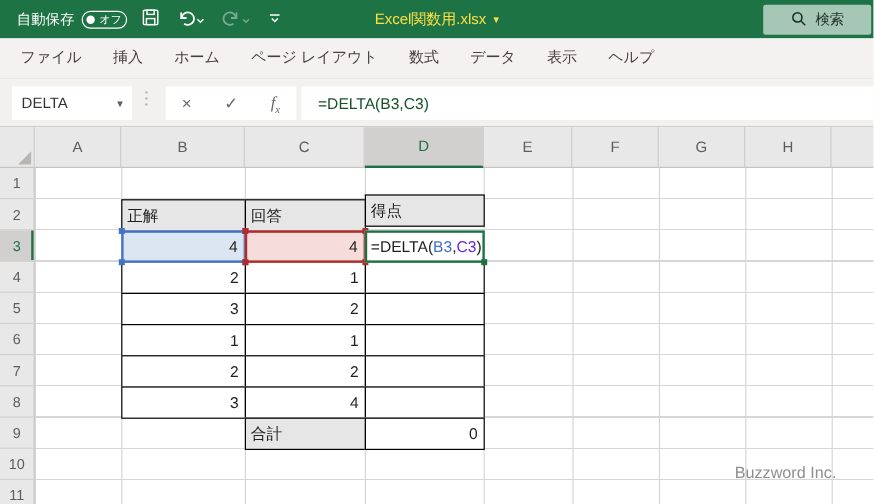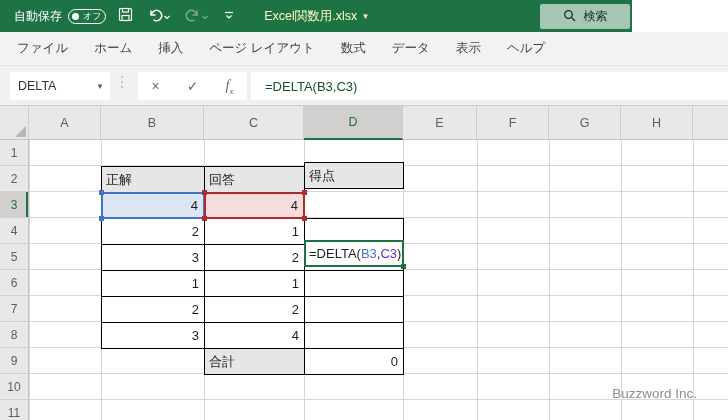--- a/index.html
+++ b/index.html
@@ -1,28 +1,28 @@
 <!DOCTYPE html>
 <html><head>
 <meta charset="utf-8">
 <style>
   * { box-sizing: border-box; margin: 0; padding: 0; }
   html,body { width:728px; height:420px; overflow:hidden; }
   body { font-family:"Liberation Sans", sans-serif; position:relative; background:#fff; }
 
   
-  .titlebar { position:absolute; left:0; top:0; width:632px; height:32px; background:#1e7345; display:flex; align-items:center; color:#fff; }
+  .titlebar { position:absolute; left:0; top:0; width:728px; height:32px; background:#1e7345; display:flex; align-items:center; color:#fff; }
   .tb-left { display:flex; align-items:center; gap:10px; padding-left:14px; z-index:2; }
   .autosave { display:flex; align-items:center; gap:6px; font-size:12px; }
   .toggle { width:38px; height:15px; border:1.5px solid #fff; border-radius:8px; display:flex; align-items:center; gap:4px; padding:0 3px; }
   .toggle .knob { width:7px; height:7px; border-radius:50%; background:#fff; }
   .toggle .state { font-size:9px; color:#fff; }
   .tb-btn { display:flex; align-items:center; background:none; border:none; color:#fff; cursor:pointer; padding:0 2px; }
   .tb-btn.dim { opacity:.4; }
-  .doc-title { position:absolute; left:0; right:0; top:0; height:32px; display:flex; align-items:center; justify-content:center; gap:6px; font-size:12.5px; color:#fef9c3; z-index:1; }
+  .doc-title { position:absolute; left:0; right:0; top:0; height:32px; display:flex; align-items:center; justify-content:center; gap:6px; font-size:12.5px; color:#fde047; z-index:1; }
   .doc-title .caret { font-size:9px; }
   .searchbox { position:absolute; right:2px; top:4px; width:90px; height:25px; background:#a6c7b5; border-radius:2px; display:flex; align-items:center; justify-content:center; gap:8px; color:#1d2e24; font-size:12px; z-index:2; cursor:pointer; }
 
   
   .ribbon { position:absolute; left:0; top:32px; width:728px; height:34px; background:#f4f2f1; display:flex; align-items:center; padding-left:4px; border-bottom:1px solid #e8e6e4; }
   .tab { font-size:12.5px; color:#454140; padding:0 13px; height:34px; display:flex; align-items:center; cursor:pointer; }
 
   
   .formula-row { position:absolute; left:0; top:66px; width:728px; height:40px; background:#f3f1f0; border-bottom:1px solid #cfcdcb; }
   .namebox { position:absolute; left:10px; top:6px; width:100px; height:28px; background:#fff; display:flex; align-items:center; font-size:12.5px; color:#333; padding-left:8px; cursor:text; }
@@ -63,21 +63,21 @@
   .cell.num { justify-content:flex-end; padding-right:5px; }
   .ref { z-index:3; }
   .ref.blue { background:#dce6f2; border:2px solid #4472c4; }
   .ref.red  { background:#f6dddc; border:2px solid #b02b2a; }
   .handle { position:absolute; width:5px; height:5px; z-index:4; }
   .handle.blue { background:#4472c4; }
   .handle.red { background:#b02b2a; }
   .handle.green { background:#1e7145; }
   .h-tl { left:-4px; top:-4px; } .h-tr { right:-4px; top:-4px; }
   .h-bl { left:-4px; bottom:-4px; } .h-br { right:-4px; bottom:-4px; }
-  .editcell { position:absolute; left:304px; top:192px; width:100px; height:27px; border:2px solid #1e7145; background:#fff; z-index:4; display:flex; align-items:center; padding-left:3px; font-size:13px; color:#1f1f1f; white-space:nowrap;margin-top:48px; }
+  .editcell { position:absolute; left:304px; top:192px; width:100px; height:27px; border:2px solid #1e7145; background:#fff; z-index:4; display:flex; align-items:center; padding-left:3px; font-size:13px; color:#1f1f1f; white-space:nowrap; }
   .editcell .t-blue { color:#4472c4; }
   .editcell .t-red { color:#6d28d9; }
   .caret-line { display:inline-block; width:1px; height:16px; background:#000; margin-left:1px; }
 
   .watermark { position:absolute; right:31px; top:386px; font-size:13.5px; color:#8e8e8e; z-index:5; }
 
   
   .w-a{width:72px}.w-b{width:103px}.w-c{width:100px}.w-d{width:99px}.w-e{width:74px}.w-f{width:72px}.w-g{width:72px}.w-h{width:72px}
 </style>
 </head>
@@ -146,22 +146,22 @@
           <circle cx="5.5" cy="5.5" r="3.8" fill="none" stroke="#1d2e24" stroke-width="1.3"></circle>
           <path d="M8.5 8.5 L12 12" stroke="#1d2e24" stroke-width="1.3"></path>
         </svg>
     </span>
     <span>検索</span>
   </div>
 </div>
 
 <div class="ribbon">
   <div class="tab">ファイル</div>
+  <div class="tab">挿入</div>
   <div class="tab">ホーム</div>
-  <div class="tab">挿入</div>
   <div class="tab">ページ レイアウト</div>
   <div class="tab">数式</div>
   <div class="tab">データ</div>
   <div class="tab">表示</div>
   <div class="tab">ヘルプ</div>
 </div>
 
 <div class="formula-row">
   <div class="namebox">
     <span>DELTA</span>

